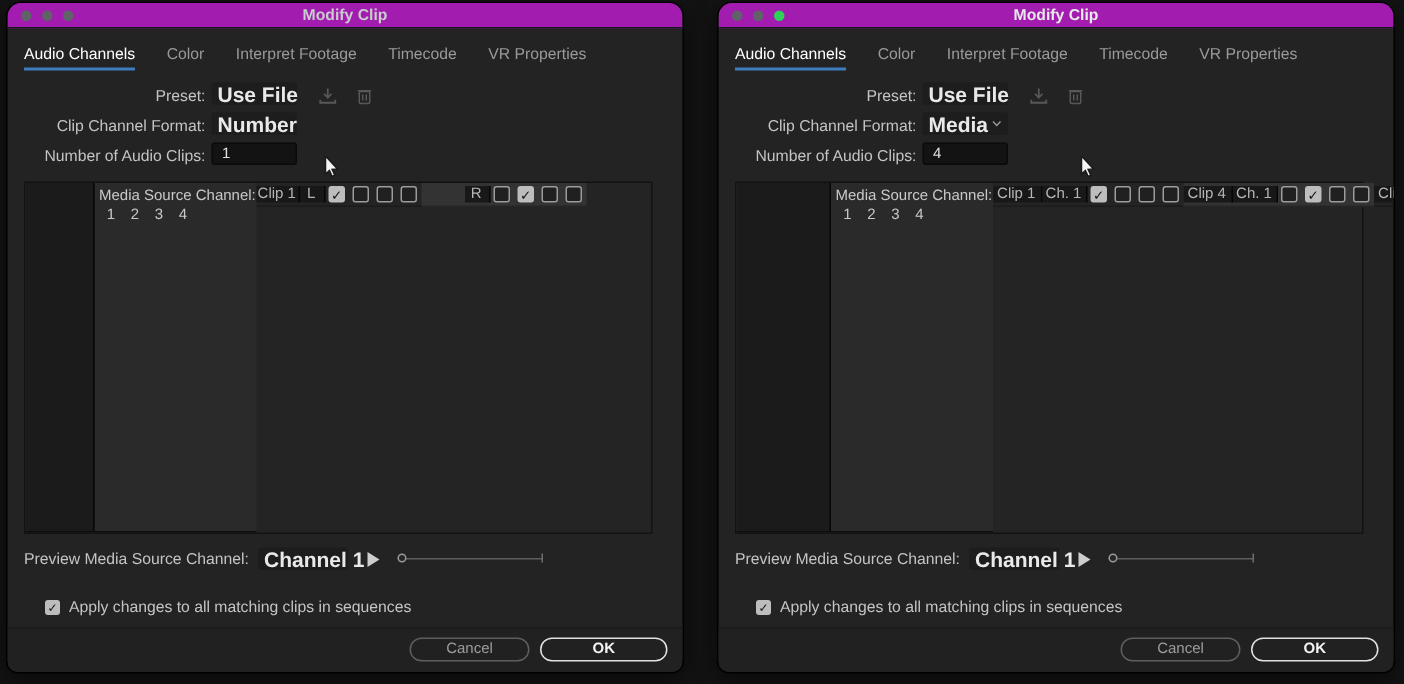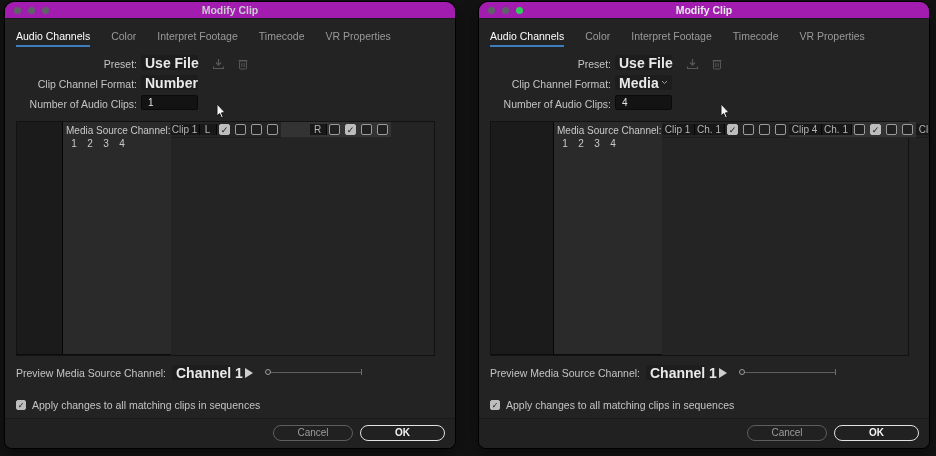--- a/index.html
+++ b/index.html
@@ -110,21 +110,21 @@
     margin-left:13px;width:0;height:0;cursor:default;
     border-left:8px solid #cecece;border-top:5px solid transparent;border-bottom:5px solid transparent;
   }
   .slider{position:relative;width:97px;height:9px;margin-left:12px;}
   .slider .track{position:absolute;left:0;right:0;top:4px;height:1px;background:#5e5e5e;}
   .slider .tick{position:absolute;right:0;top:1px;width:1px;height:6px;background:#6e6e6e;}
   .slider .knob{
     position:absolute;left:0;top:1px;width:6px;height:6px;border-radius:50%;
     border:1px solid #9a9a9a;background:#262626;cursor:default;
   }
-  .apply-row{flex:none;display:flex;align-items:center;gap:6px;margin:7px 0 7px 11px;}
+  .apply-row{flex:none;display:flex;align-items:center;gap:6px;margin:7px 0 7px 25px;}
   .cb--small{width:10px;height:10px;}
   .cb--small.checked::after{font-size:8px;line-height:9px;}
 
   .btn-bar{
     flex:none;height:30px;
     border-top:1px solid #1a1a1a;background:#212121;
     display:flex;justify-content:flex-end;align-items:center;gap:7px;
     padding:0 10px 2px 0;
   }
   .btn{

